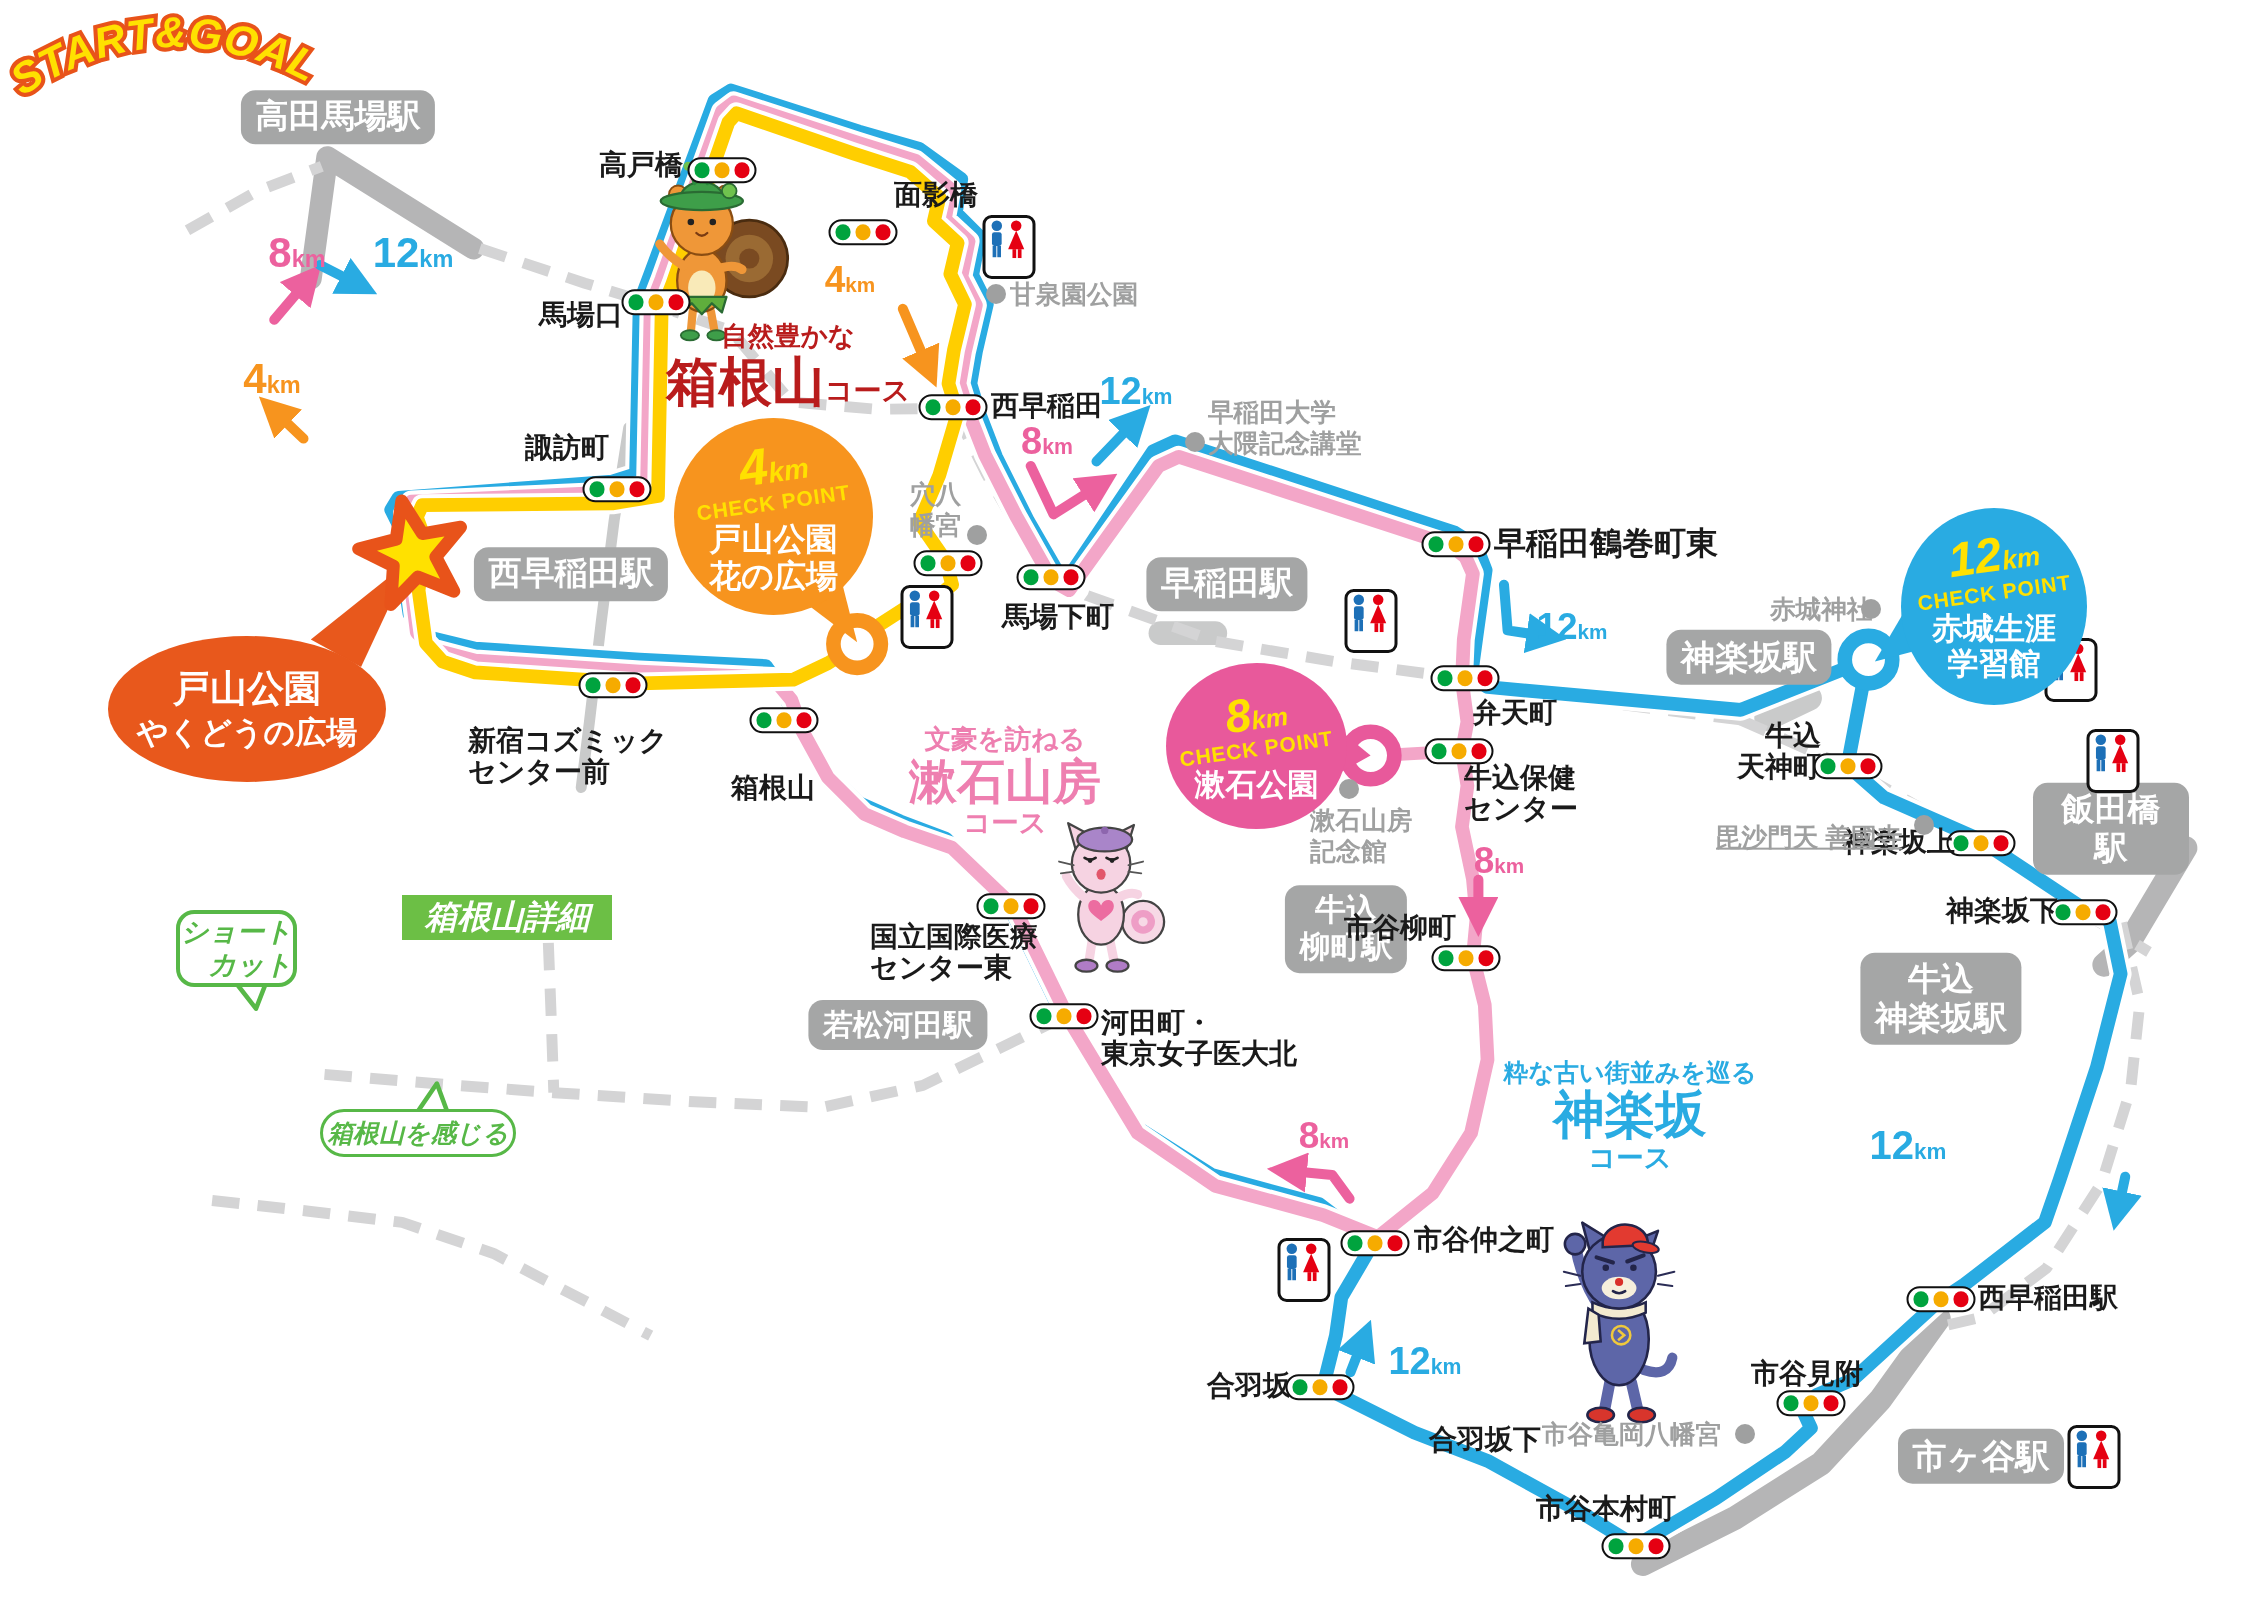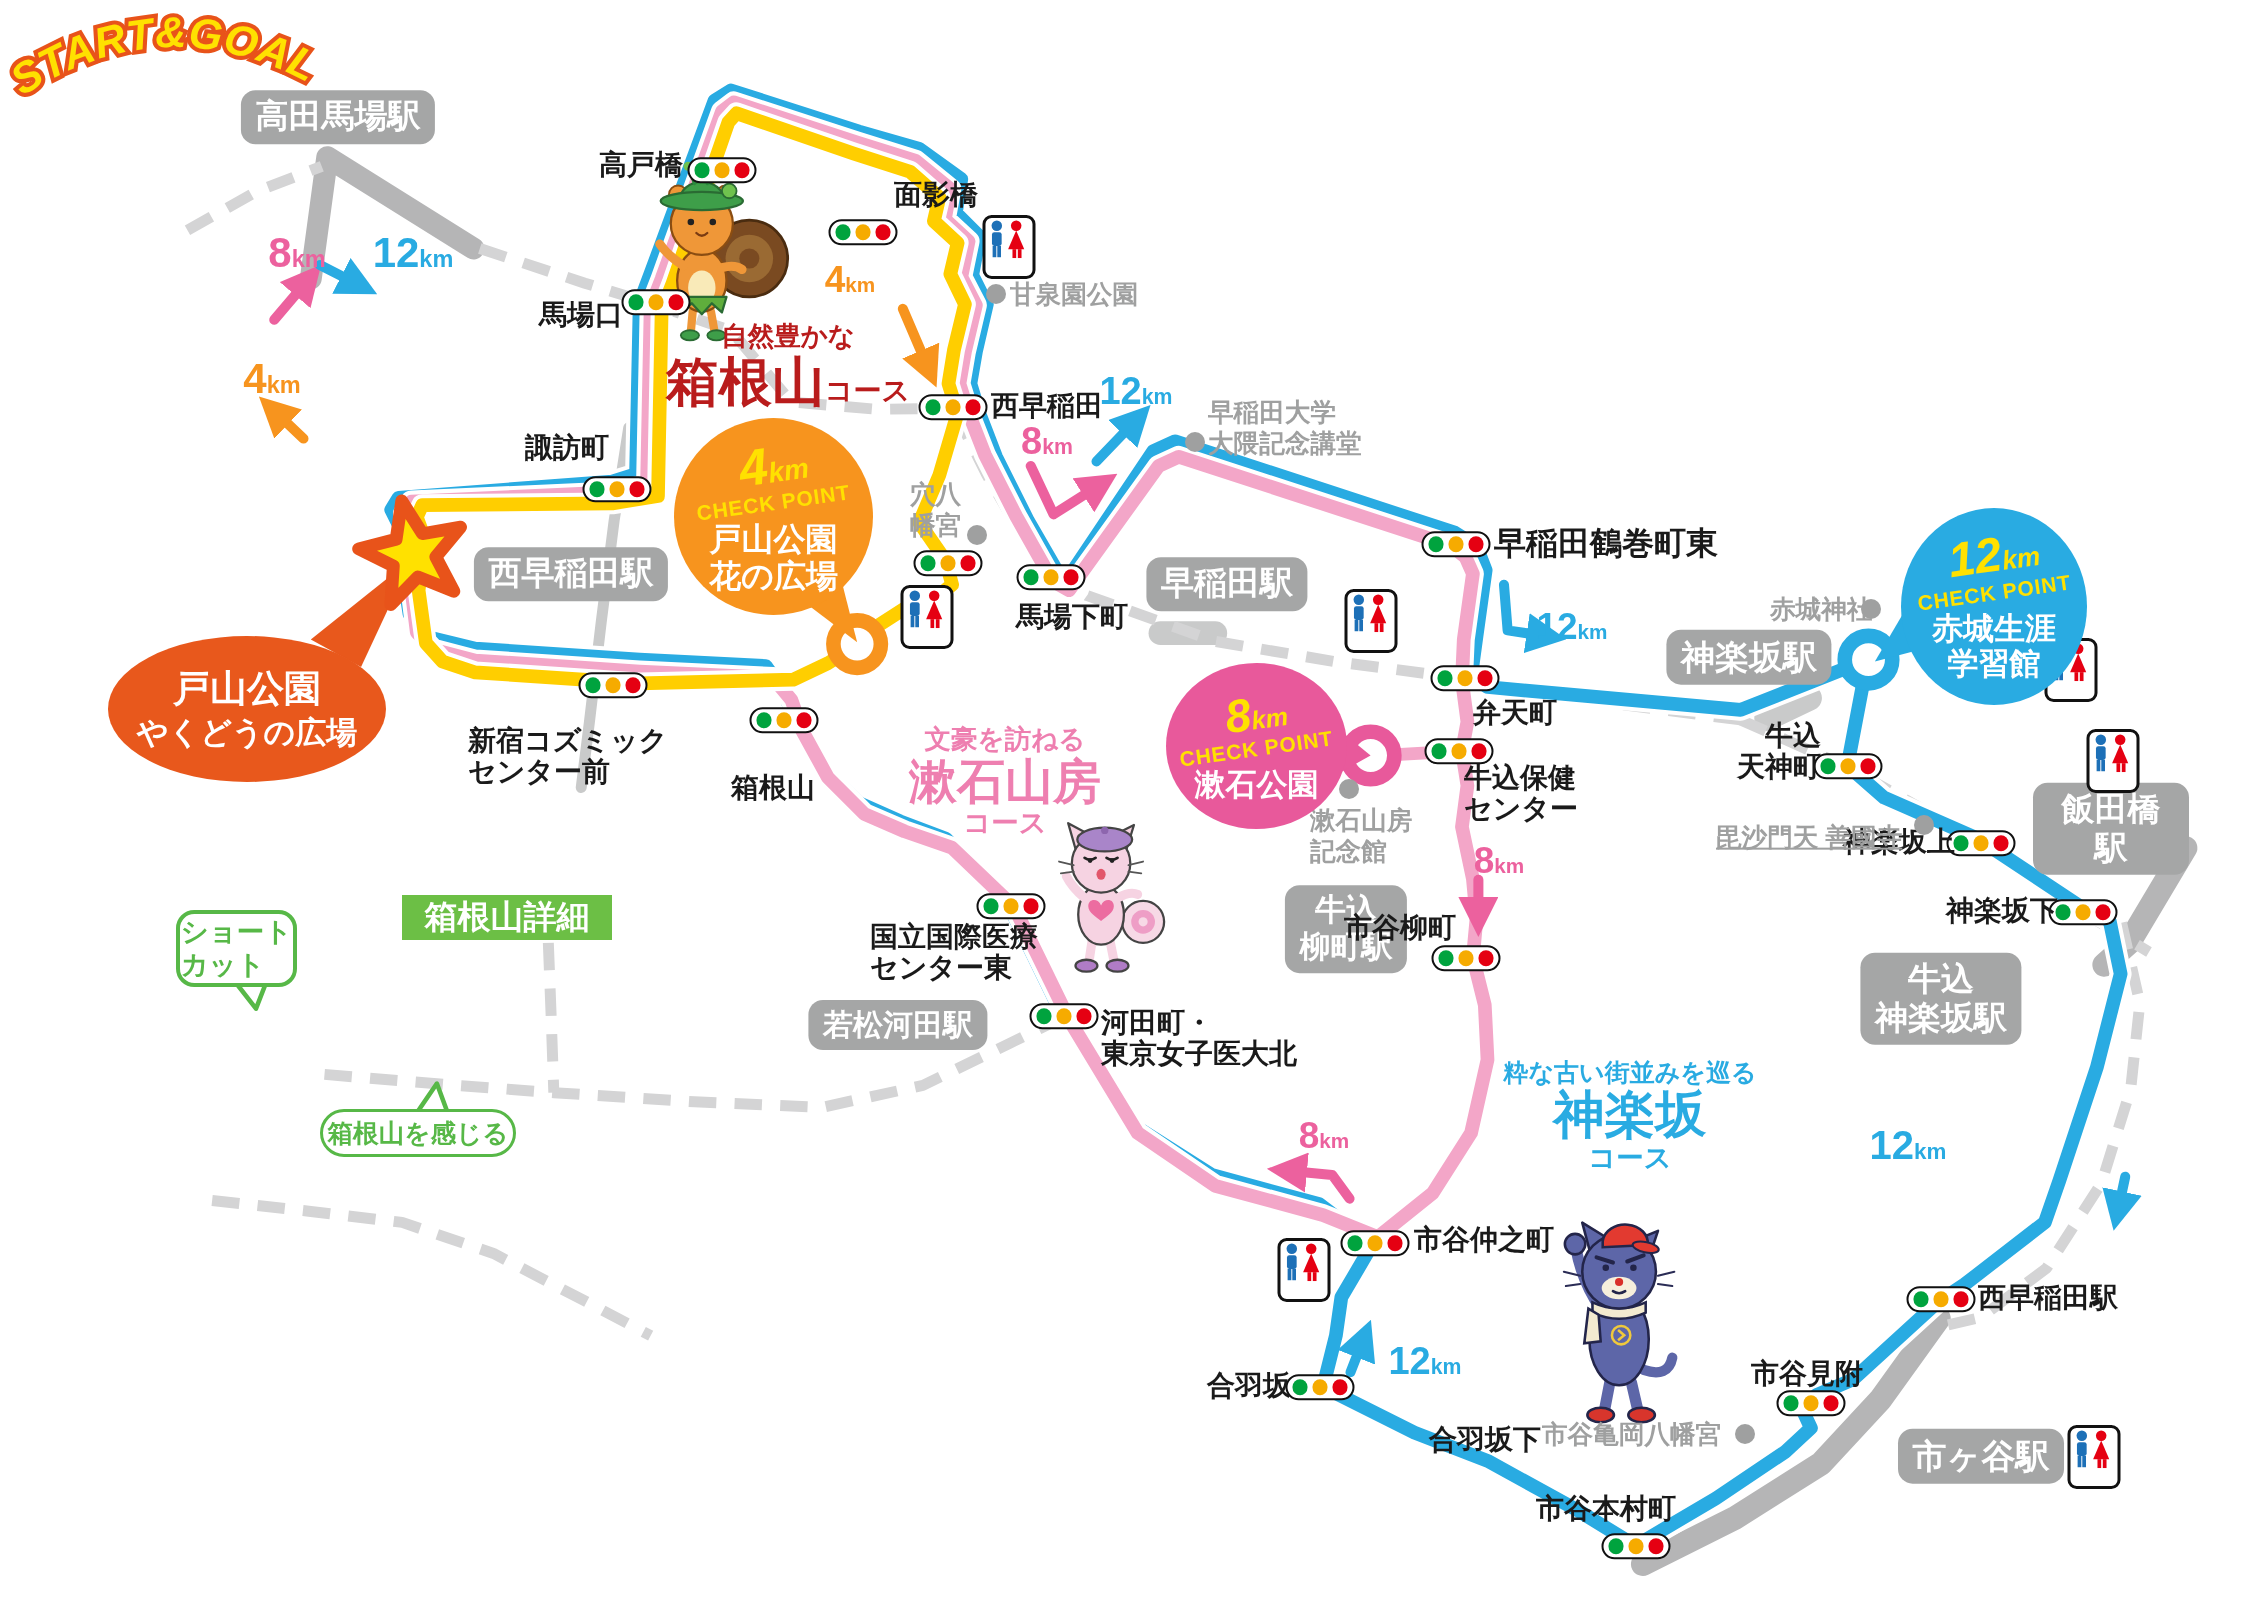--- a/index.html
+++ b/index.html
@@ -60,21 +60,21 @@
   .course .tag{font-weight:800;}
   .course .big{font-weight:800;}
   .course .suf{font-weight:800;}
   .co-hakone{left:788px;top:322px;color:#b91c1c;}
   .co-hakone .tag{font-size:26.5px}.co-hakone .big{font-size:53px}.co-hakone .suf{font-size:28px}
   .co-soseki{left:1005px;top:725px;color:#ee7fb0;}
   .co-soseki .tag{font-size:26.5px}.co-soseki .big{font-size:48px}.co-soseki .suf{font-size:27.4px}
   .co-kagura{left:1630px;top:1058px;color:#29abe2;}
   .co-kagura .tag{font-size:25px}.co-kagura .big{font-size:51px}.co-kagura .suf{font-size:27.4px}
   
-  .gn{position:absolute;color:#57b847;font-weight:800;background:#fff;text-align:left;}
+  .gn{position:absolute;color:#57b847;font-weight:800;background:#fff;text-align:right;font-style:italic;}
   .gn-shortcut{left:176px;top:910px;width:121px;height:77px;border:4.6px solid #57b847;border-radius:18.3px;
       font-size:27.4px;line-height:1.18;display:flex;align-items:center;justify-content:center;white-space:pre-line;box-sizing:border-box;}
   .gn-detail{left:402px;top:895px;width:210px;height:45px;background:#6cbf45;color:#fff;font-size:33px;
       display:flex;align-items:center;justify-content:center;}
   .gn-feel{left:320px;top:1109px;width:196px;height:48px;border:3.7px solid #57b847;border-radius:24px;
       font-size:25.6px;display:flex;align-items:center;justify-content:center;box-sizing:border-box;}
   .plain{position:absolute;color:#1a1a1a;font-weight:800;transform:translate(-50%,-50%);white-space:nowrap;}
 </style>
 </head>
 <body>
@@ -273,21 +273,21 @@
       <div class="tl" style="left: 948px; top: 563px;">
         <i class="g"></i>
         <i class="y"></i>
         <i class="r"></i>
       </div>
       <div class="tl" style="left: 1051px; top: 577px;">
         <i class="g"></i>
         <i class="y"></i>
         <i class="r"></i>
       </div>
-      <div class="xl al-center" style="left: 1058px; top: 617px; font-size: 28px; margin-left: 14px;">馬場下町</div>
+      <div class="xl al-center" style="left: 1058px; top: 617px; font-size: 28px;">馬場下町</div>
       <div class="tl" style="left: 613px; top: 685px;">
         <i class="g"></i>
         <i class="y"></i>
         <i class="r"></i>
       </div>
       <div class="xl al-left" style="left: 468px; top: 756px; font-size: 28px;">新宿コズミック
 センター前</div>
       <div class="tl" style="left: 784px; top: 720px;">
         <i class="g"></i>
         <i class="y"></i>

